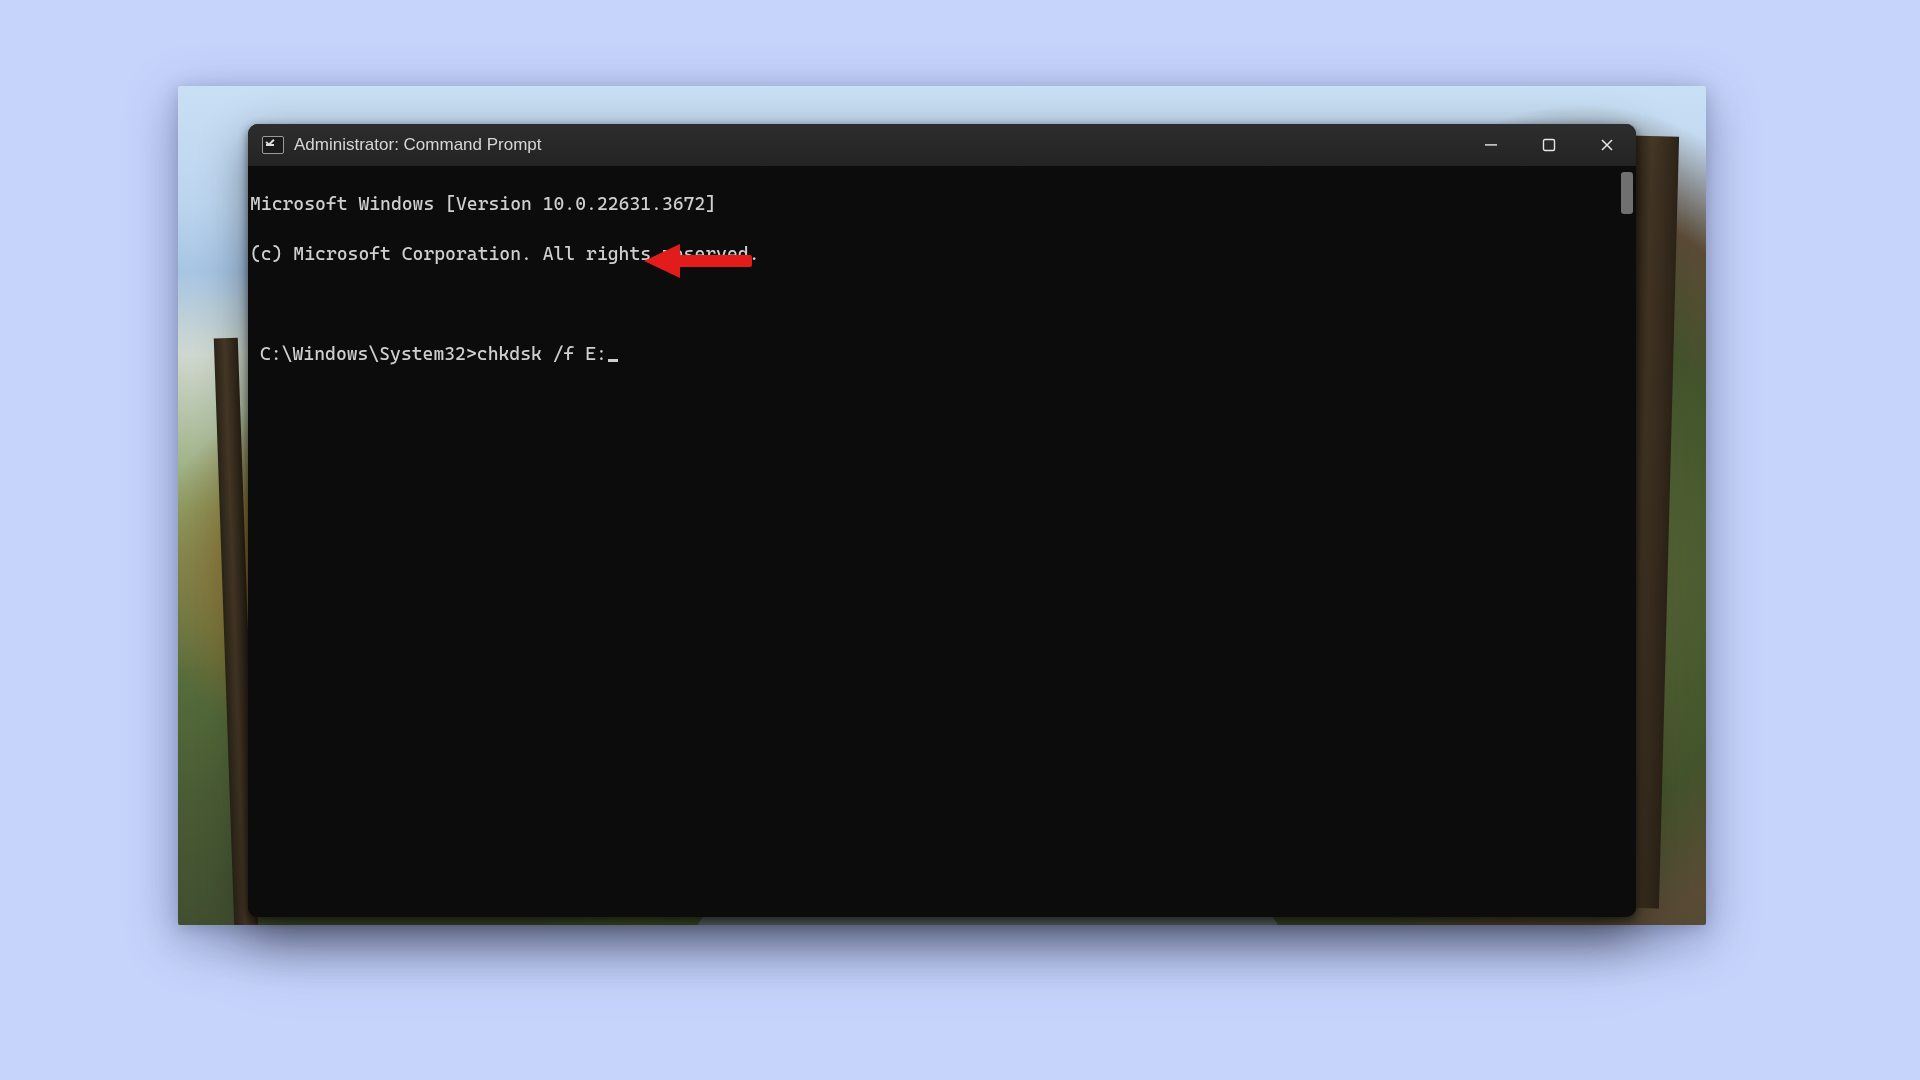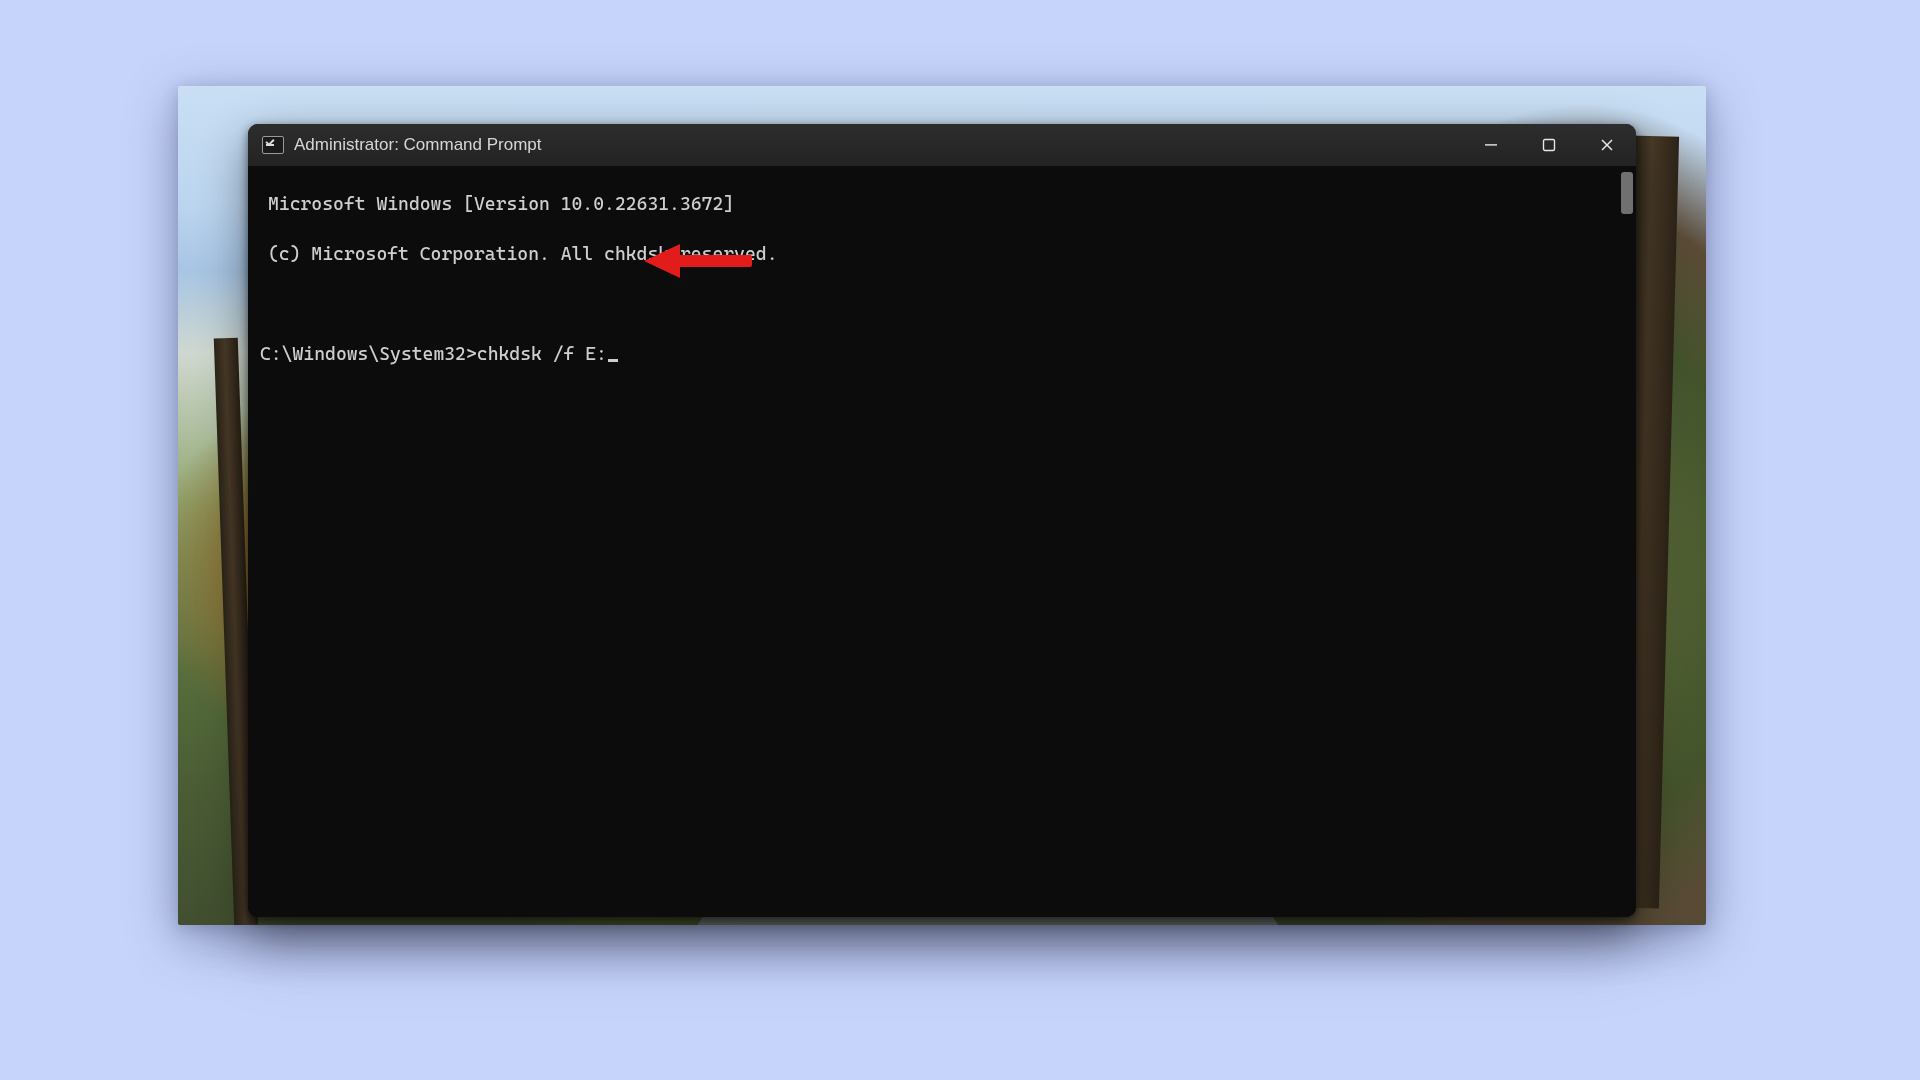--- a/index.html
+++ b/index.html
@@ -31,21 +31,21 @@
   .app-icon:before{content:"";position:absolute;left:3px;top:7px;width:8px;height:1.6px;background:#dcdcdc;}
   .app-icon:after{content:"";position:absolute;left:3px;top:2px;width:6px;height:3px;border-left:2px solid #dcdcdc;border-bottom:2px solid #dcdcdc;transform:rotate(-45deg);}
   .title-text{flex:0 0 auto;}
   .title-spacer{flex:1 1 auto;}
   .win-btn{width:58px;height:42px;display:flex;align-items:center;justify-content:center;color:#e6e6e6;}
   .win-btn svg{display:block;}
 
   .term{position:absolute;left:0;top:42px;right:0;bottom:0;background:#0c0c0c;color:#cfcfcf;
         font-family:Consolas,"Cascadia Mono","Courier New",monospace;font-size:18.5px;line-height:25px;
         padding:0 0 0 0;white-space:pre;}
-  .ln{padding-left:20px;}
+  .ln{padding-left:2px;}
   .prompt-line{padding-left:12px;}
   .cursor{display:inline-block;width:10px;height:3px;background:#cfcfcf;vertical-align:-2px;margin-left:1px;}
 
   .vscroll{position:absolute;right:3px;top:48px;width:12px;height:42px;background:#707070;border-radius:3px;}
 
   
   .arrow{position:absolute;pointer-events:none;}
   .arrow .shaft{position:absolute;left:34px;top:11px;width:74px;height:12px;background:#e21b1b;border-radius:2px;}
   .arrow .head{position:absolute;left:0;top:0;width:0;height:0;border-top:17px solid transparent;border-bottom:17px solid transparent;border-right:36px solid #e21b1b;}
 </style>
@@ -80,21 +80,21 @@
         </div>
         <div class="win-btn close">
           <svg width="14" height="14" viewBox="0 0 14 14">
             <path d="M2 2 L12 12 M12 2 L2 12" stroke="#e6e6e6" stroke-width="1.5"></path>
           </svg>
         </div>
       </div>
 
       <div class="term">
 <div class="ln">Microsoft Windows [Version 10.0.22631.3672]</div>
-<div class="ln">(c) Microsoft Corporation. All chkdsk reserved.</div>
+<div class="ln">(c) Microsoft Corporation. All rights reserved.</div>
 <div class="ln">&nbsp;</div>
 <div class="prompt-line"><span>C:\Windows\System32&gt;</span><span>chkdsk /f E:</span><span class="cursor"></span></div>
       </div>
 
       <div class="vscroll"></div>
     </div>
 
     <div class="arrow" style="left:466px;top:158px;width:110px;height:34px;">
       <div class="head"></div>
       <div class="shaft"></div>

